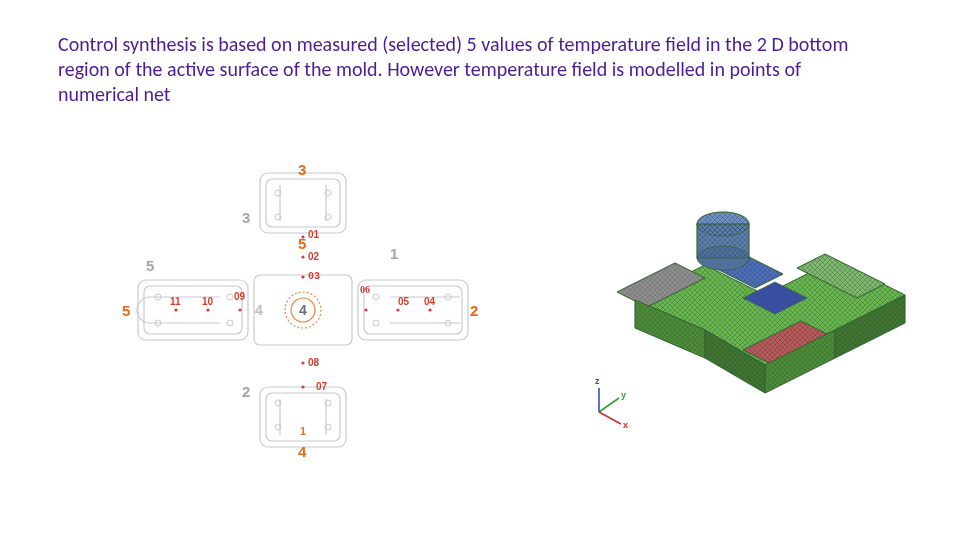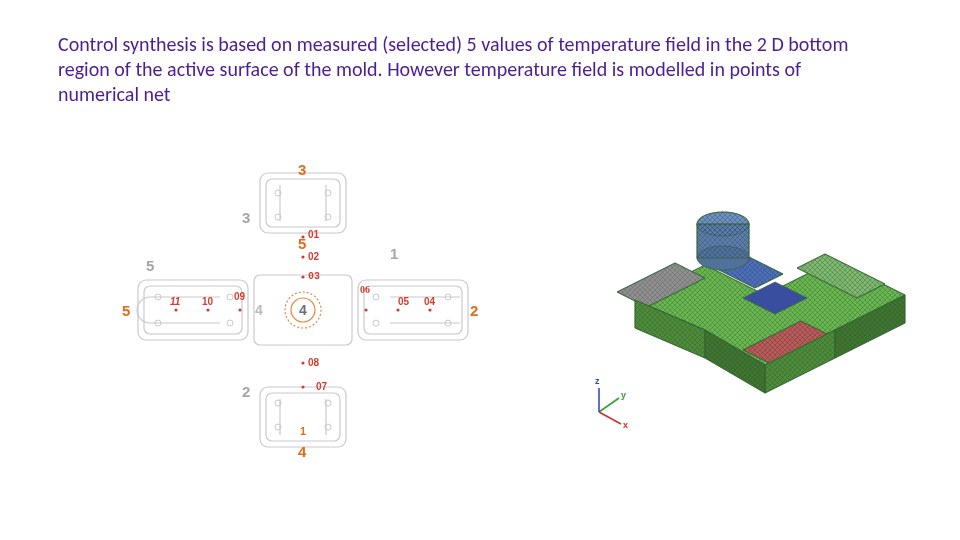--- a/index.html
+++ b/index.html
@@ -135,21 +135,21 @@
     <span class="lbl num-gray-b" style="left:112px; top:44px;">3</span>
     <span class="lbl num-gray-b" style="left:16px;  top:92px;">5</span>
     <span class="lbl num-gray-b" style="left:260px; top:80px;">1</span>
     <span class="lbl num-gray-b" style="left:112px; top:218px;">2</span>
 
     
     <span class="lbl num-center" style="left:169px; top:137px;">4</span>
     <span class="lbl num-gray" style="left:125px; top:137px;">4</span>
 
     
-    <span class="lbl num-red-sm" style="left:40px;  top:131px;font-style:italic;">11</span>
+    <span class="lbl num-red-sm" style="left:40px;  top:131px;">11</span>
     <span class="lbl num-red-sm" style="left:72px;  top:131px;">10</span>
     <span class="lbl num-red-sm" style="left:104px; top:126px;">09</span>
     
     <span class="lbl num-red-sm" style="left:230px; top:119px;font-family:Liberation Serif, serif;">06</span>
     <span class="lbl num-red-sm" style="left:268px; top:131px;">05</span>
     <span class="lbl num-red-sm" style="left:294px; top:131px;">04</span>
     
     <span class="lbl num-red-sm" style="left:178px; top:64px;">01</span>
     <span class="lbl num-red-sm" style="left:178px; top:86px;">02</span>
     <span class="lbl num-red-sm" style="left:178px; top:106px;font-family:Liberation Mono, monospace;">03</span>

